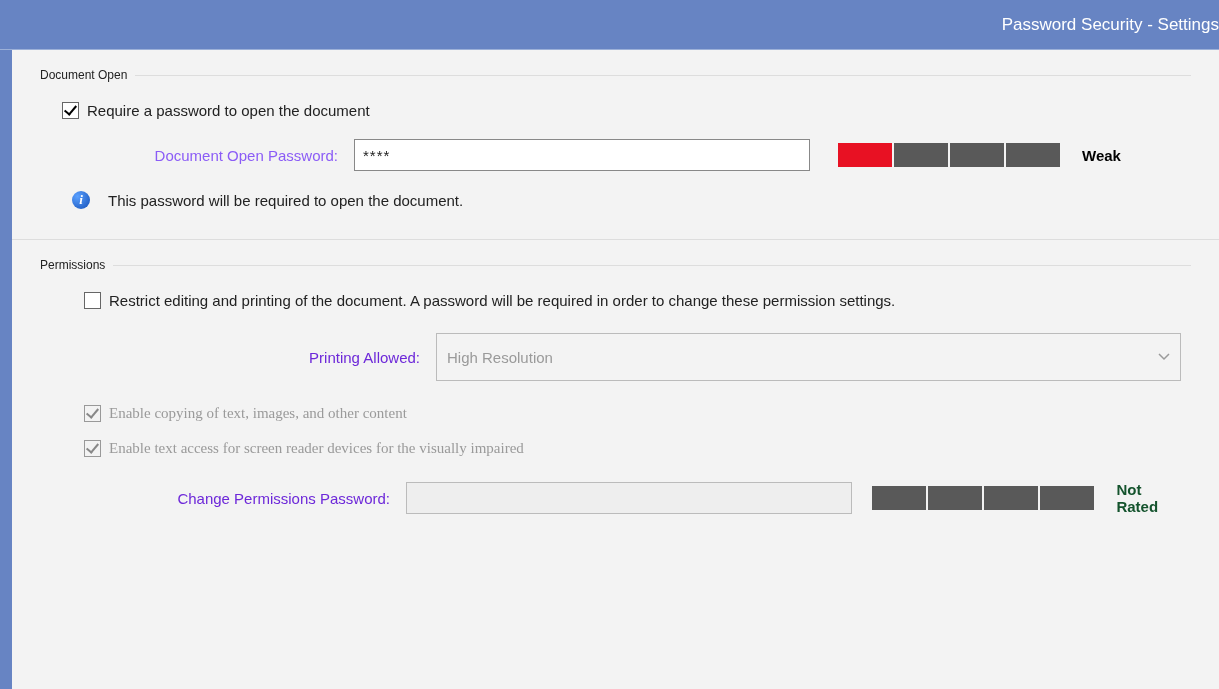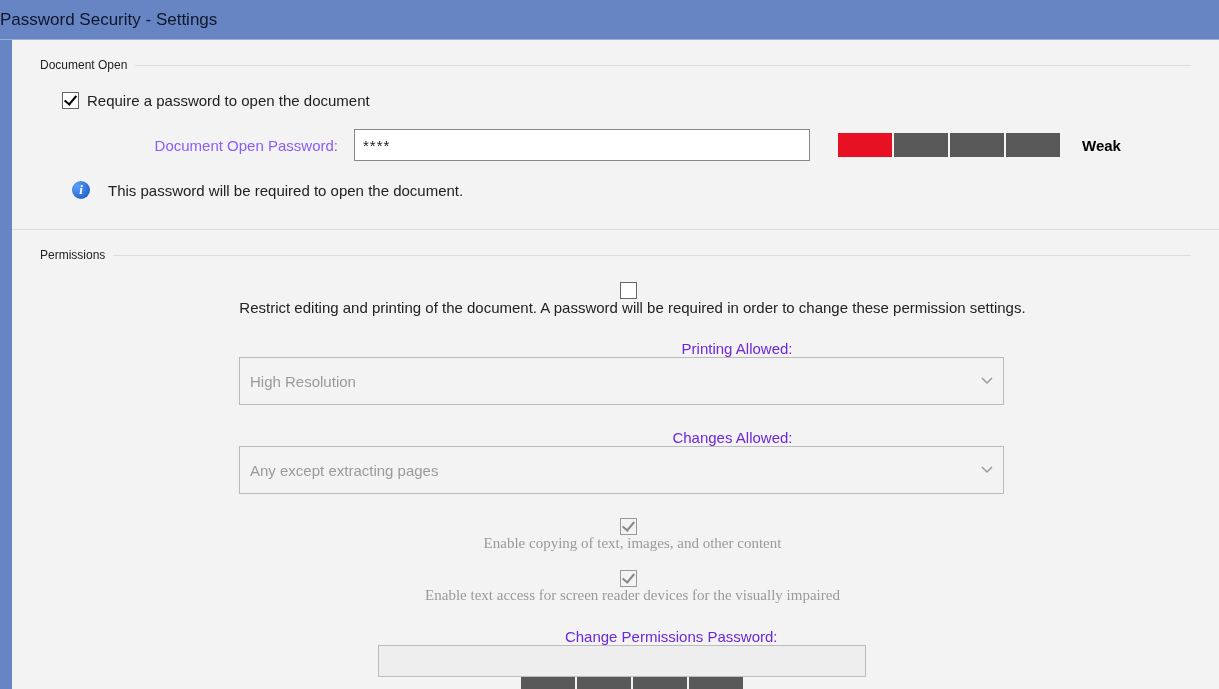--- a/index.html
+++ b/index.html
@@ -7,25 +7,25 @@
       font-family: "Segoe UI", Tahoma, sans-serif;
       font-size: 15px;
       background: #f3f3f3;
       color: #222;
       width: 1219px;
       height: 689px;
       overflow: hidden;
     }
     .titlebar {
       background: #6784c3;
-      height: 40px;
-      display: flex;
-      align-items: center;
-      justify-content: flex-start;
-      color: #0f172a;
+      height: 50px;
+      display: flex;
+      align-items: center;
+      justify-content: flex-end;
+      color: #ffffff;
       font-size: 17px;
       border-bottom: 1px solid #9cb0d8;
     }
     .content {
       padding: 0;
       border-left: 12px solid #6784c3;
       min-height: 649px;
       background: #f3f3f3;
     }
     .section {
@@ -160,21 +160,21 @@
       justify-content: space-between;
       color: #9a9a9a;
     }
     .chevron {
       width: 12px;
       height: 12px;
       display: inline-block;
     }
     .chevron svg { display:block; }
     .disabled-text { color: #9a9a9a; font-family: Liberation Serif, serif; }
-    .permissions .row { margin-bottom: 24px; flex-direction: column; }
+    .permissions .row { margin-bottom: 24px; }
     .permissions .checkbox-row { margin-left: 22px; }
   </style>
 </head>
 <body>
 
 <div class="titlebar">
   <span>Password Security - Settings</span>
 </div>
 
 <div class="content">
@@ -225,31 +225,20 @@
         <div class="select">
           <span>High Resolution</span>
           <span class="chevron">
             <svg viewBox="0 0 12 12" width="12" height="12">
                 <path d="M1 3 L6 8 L11 3" stroke="#9a9a9a" stroke-width="1.5" fill="none"></path>
               </svg>
           </span>
         </div>
       </div>
 
-      <div class="row">
-        <div class="label-col disabled" style="width:374px;">Changes Allowed:</div>
-        <div class="select">
-          <span>Any except extracting pages</span>
-          <span class="chevron">
-            <svg viewBox="0 0 12 12" width="12" height="12">
-                <path d="M1 3 L6 8 L11 3" stroke="#9a9a9a" stroke-width="1.5" fill="none"></path>
-              </svg>
-          </span>
-        </div>
-      </div>
 
       <div class="row checkbox-row" style="margin-bottom:18px;">
         <span class="checkbox disabled checked"></span>
         <span class="disabled-text">Enable copying of text, images, and other content</span>
       </div>
 
       <div class="row checkbox-row">
         <span class="checkbox disabled checked"></span>
         <span class="disabled-text">Enable text access for screen reader devices for the visually impaired</span>
       </div>

